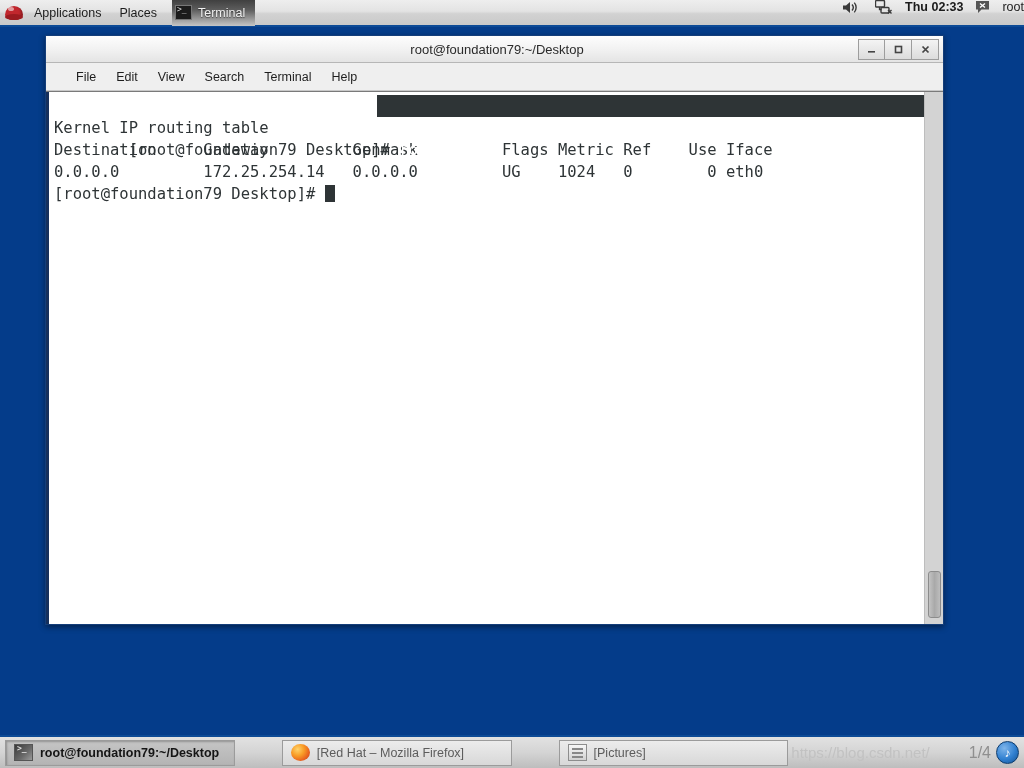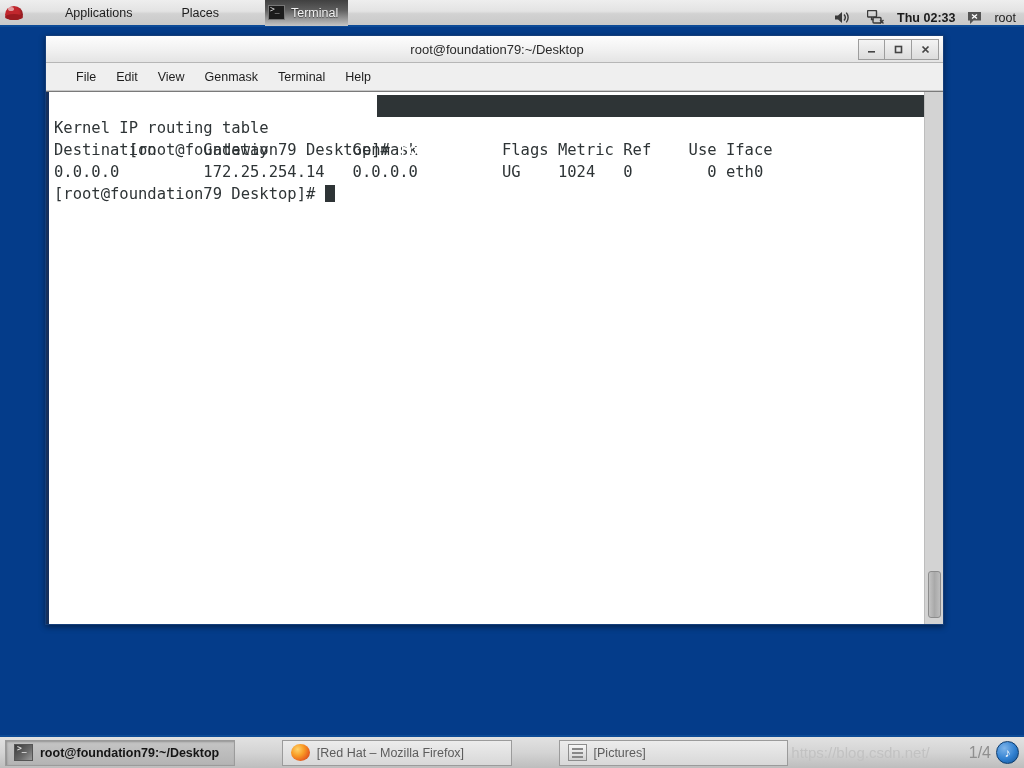--- a/index.html
+++ b/index.html
@@ -12,22 +12,22 @@
 
   
   #top-panel {
     position: absolute; left: 0; top: 0;
     width: 1024px; height: 27px;
     background: linear-gradient(to bottom, #eeeeee 0%, #e3e3e3 45%, #d2d2d2 55%, #c9c9c9 100%);
     border-bottom: 2px solid #0c4a96;
     display: flex; align-items: center;
     font-size: 12.5px; color: #202020;
   }
-  .panel-left { display: flex; align-items: center; height: 100%; gap: 31px; }
-  .panel-right { display: flex; align-items: flex-end; height: 100%; margin-left: auto; padding-right: 8px; }
+  .panel-left { display: flex; align-items: center; height: 100%; }
+  .panel-right { display: flex; align-items: flex-start; height: 100%; margin-left: auto; }
 
   .menu-item {
     padding: 0 9px; height: 25px; display: flex; align-items: center;
     font-size: 12.5px; color: #1d1d1d;
   }
   #redhat-logo {
     width: 18px; height: 18px; margin-left: 5px; margin-right: 2px;
     position: relative;
   }
   #redhat-logo .hat {
@@ -289,21 +289,21 @@
     <div class="mb">
         <span>File</span>
       </div>
     <div class="mb">
         <span>Edit</span>
       </div>
     <div class="mb">
         <span>View</span>
       </div>
     <div class="mb">
-        <span>Genmask</span>
+        <span>Search</span>
       </div>
     <div class="mb">
         <span>Terminal</span>
       </div>
     <div class="mb">
         <span>Help</span>
       </div>
   </div>
 
   <div id="term-body">

